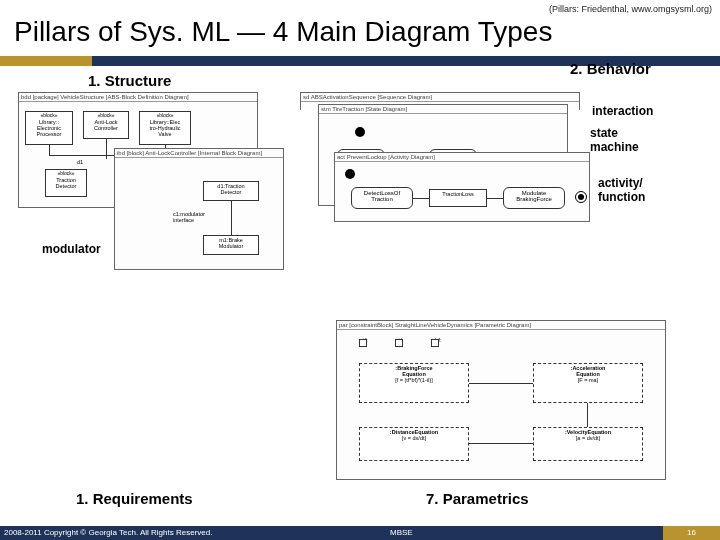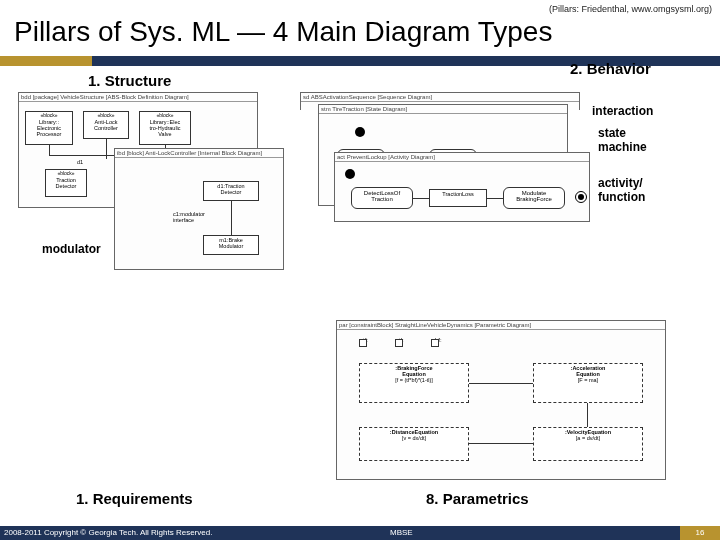--- a/index.html
+++ b/index.html
@@ -116,21 +116,21 @@
     background: #1f3358;
     color: #fff;
     font-size: 8px;
     padding-left: 4px;
     line-height: 14px;
   }
   .footer .gold-bar {
     position: absolute;
     right: 0;
     bottom: 0;
-    width: 40px;
+    width: 57px;
     height: 14px;
     background: #b8932f;
     color: #fff;
     font-size: 8px;
     line-height: 14px;
     text-align: center;
   }
   .footer .mbse {
     position: absolute;
     left: 390px;
@@ -147,24 +147,24 @@
 
 <div class="title">Pillars of Sys. ML — 4 Main Diagram Types</div>
 
 <div class="title-underline">
   <span class="gold"></span><span class="navy"></span>
 </div>
 
 <div class="section" style="top:72px; left:88px;">1. Structure</div>
 <div class="section" style="top:60px; left:570px;">2. Behavior</div>
 <div class="section" style="top:490px; left:76px;">1. Requirements</div>
-<div class="section" style="top:490px; left:426px;">8. Parametrics</div>
+<div class="section" style="top:490px; left:426px;">7. Parametrics</div>
 
 <div class="label-small" style="top:104px; left:592px;">interaction</div>
-<div class="label-small" style="top:126px; left:590px; white-space:pre;margin-left:8px;">state
+<div class="label-small" style="top:126px; left:590px; white-space:pre;">state
 machine</div>
 <div class="label-small" style="top:176px; left:598px; white-space:pre;">activity/
 function</div>
 
 <div class="label-small" style="top:242px; left:42px;">modulator</div>
 <div class="label-small" style="top:242px; left:156px;">use</div>
 
 <div class="diagram-box" style="top:92px; left:18px; width:240px; height:116px;">
   <div class="diagram-header">bdd [package] VehicleStructure [ABS-Block Definition Diagram]</div>
   <div class="block" style="top:18px; left:6px; width:48px; height:34px;">

